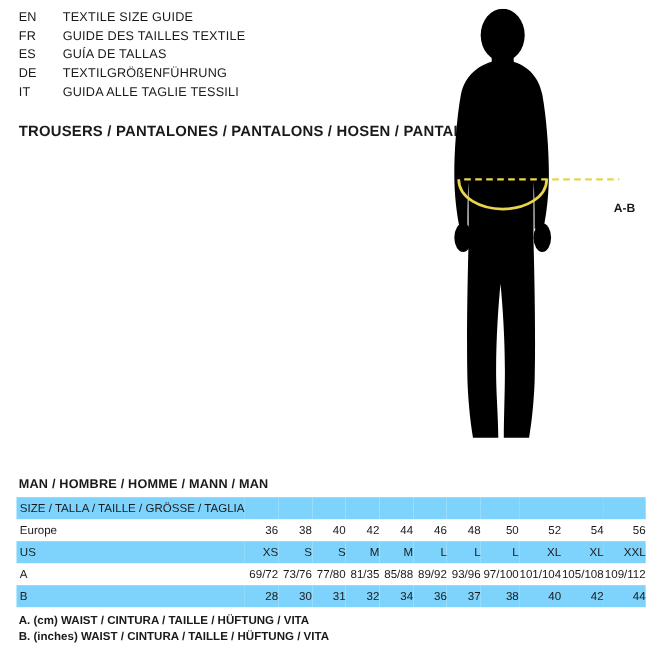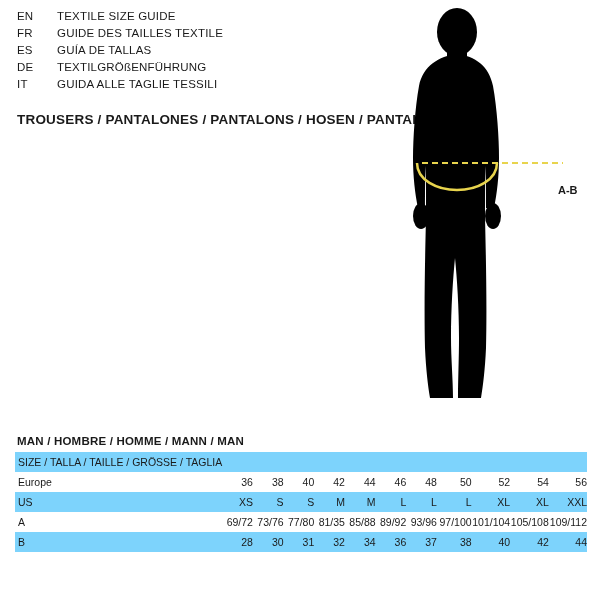--- a/index.html
+++ b/index.html
@@ -269,15 +269,17 @@
         <td class="val">37</td>
         <td class="val">38</td>
         <td class="val">40</td>
         <td class="val">42</td>
         <td class="val">44</td>
       </tr>
     </tbody>
   </table>
 
   <div class="footnotes">
+    <div class="footnote">A. (cm) WAIST / CINTURA / TAILLE / HÜFTUNG / VITA</div>
+    <div class="footnote">B. (inches) WAIST / CINTURA / TAILLE / HÜFTUNG / VITA</div>
   </div>
 
 </div>
 
 </body></html>

